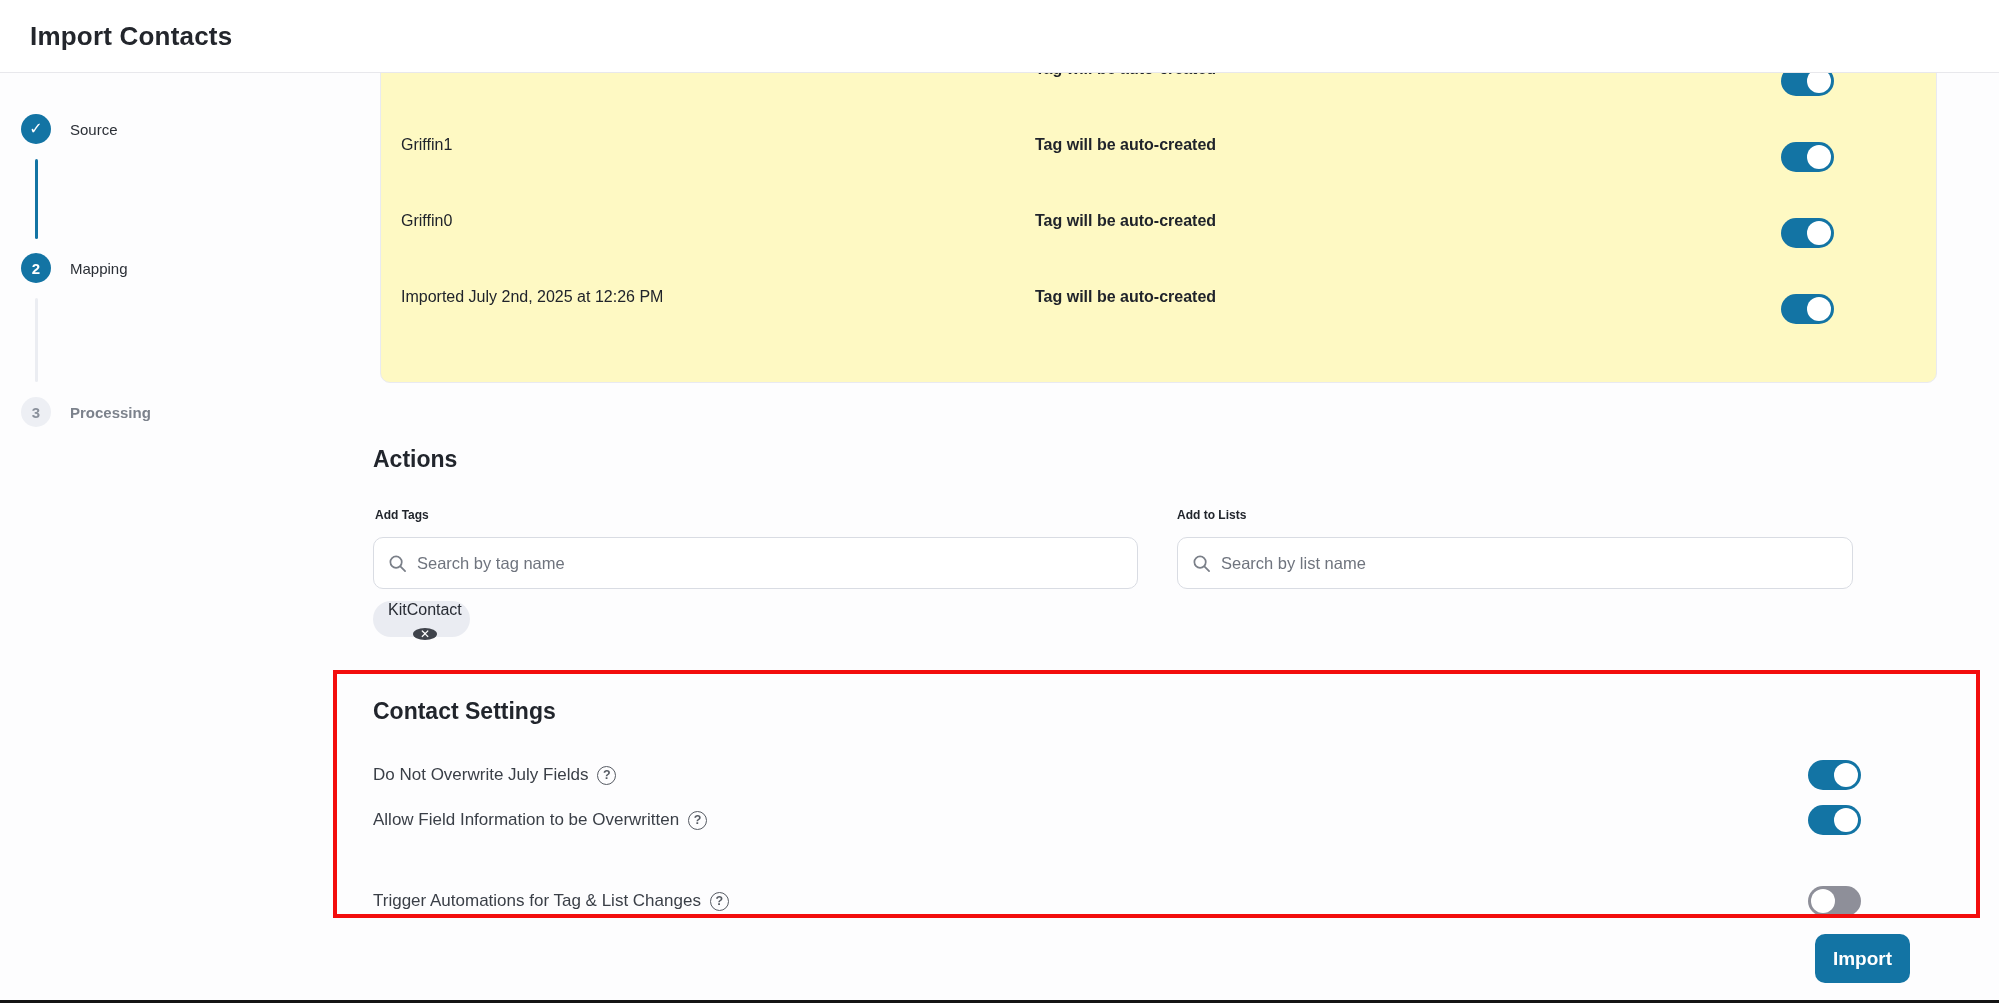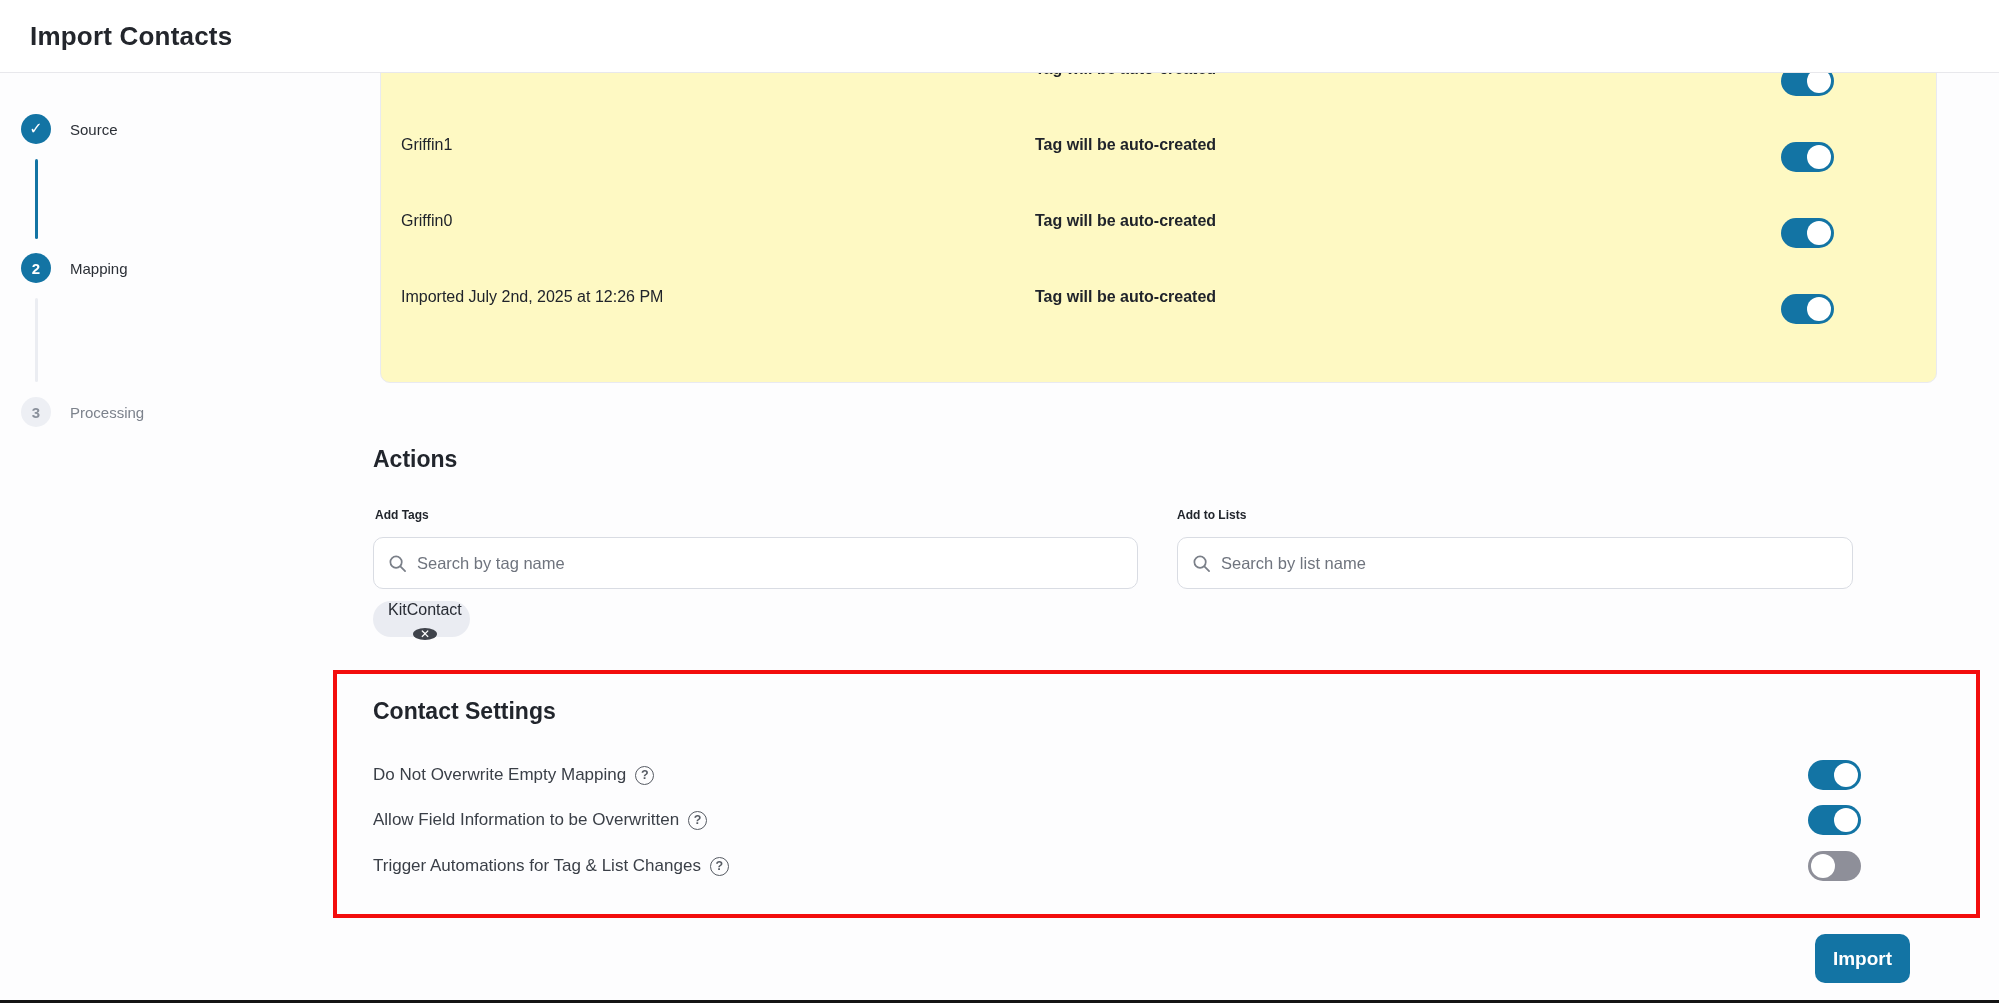--- a/index.html
+++ b/index.html
@@ -24,21 +24,21 @@
   .stepper{ position:absolute; left:0; top:73px; width:373px; height:930px; background:#fdfdfe; z-index:2; }
   .step{ position:absolute; left:21px; display:flex; align-items:center; gap:19px; cursor:pointer; }
   .step-circle{
     width:30px; height:30px; border-radius:50%;
     display:flex; align-items:center; justify-content:center;
     font-size:15px; font-weight:600; flex:0 0 auto;
   }
   .step-complete .step-circle, .step-active .step-circle{ background:#1374A4; color:#fff; }
   .step-upcoming .step-circle{ background:#edeff4; color:#8a909b; }
   .step-label{ font-size:15px; font-weight:500; color:#2b2f36; }
-  .step-upcoming .step-label{ color:#7c828c; font-weight:400; }
+  .step-upcoming .step-label{ color:#7c828c; font-weight:700; }
   .step-check{ color:#fff; font-size:16px; font-weight:700; line-height:1; }
   .connector{ position:absolute; left:35px; width:3px; border-radius:2px; }
   .connector.teal{ background:#1374A4; top:86px; height:80px; }
   .connector.gray{ background:#ebedf2; top:225px; height:84px; }
   .step1{ top:41px; }   
   .step2{ top:180px; }  
   .step3{ top:324px; }  
 
   
   .card{
@@ -106,21 +106,21 @@
 
   
   .cs-heading{
     position:absolute; left:373px; top:698px;
     font-size:23px; font-weight:700; color:#21252c;
   }
   .cs-row{ position:absolute; left:373px; width:1557px; height:30px;
     display:flex; align-items:center; }
   .cs-row-0{ top:760px; }
   .cs-row-1{ top:805px; }
-  .cs-row-2{ top:851px; }
+  .cs-row-2{ top:886px; }
   .cs-label{ font-size:17px; color:#3a3f47; display:flex; align-items:center; gap:9px; }
   .help-icon{
     width:19px; height:19px; border-radius:50%; border:1.6px solid #565b63;
     color:#565b63; font-size:12.5px; font-weight:600;
     display:inline-flex; align-items:center; justify-content:center;
     cursor:pointer; line-height:1;
   }
   .cs-toggle{ margin-left:auto; margin-right:69px; } 
 
   
@@ -220,21 +220,21 @@
       <circle cx="8.5" cy="8.5" r="6" stroke="#7a7f88" stroke-width="1.8"></circle>
       <line x1="13" y1="13" x2="18" y2="18" stroke="#7a7f88" stroke-width="1.8" stroke-linecap="round"></line>
     </svg>
     <input type="text" placeholder="Search by list name" style="">
   </div>
 
   <div class="cs-heading">Contact Settings</div>
 
   <div class="cs-row cs-row-0">
     <div class="cs-label">
-      <span>Do Not Overwrite Empty Mapping</span>
+      <span>Do Not Overwrite July Fields</span>
       <span class="help-icon">?</span>
     </div>
     <div class="toggle cs-toggle"></div>
   </div>
 
   <div class="cs-row cs-row-1">
     <div class="cs-label">
       <span>Allow Field Information to be Overwritten</span>
       <span class="help-icon">?</span>
     </div>

